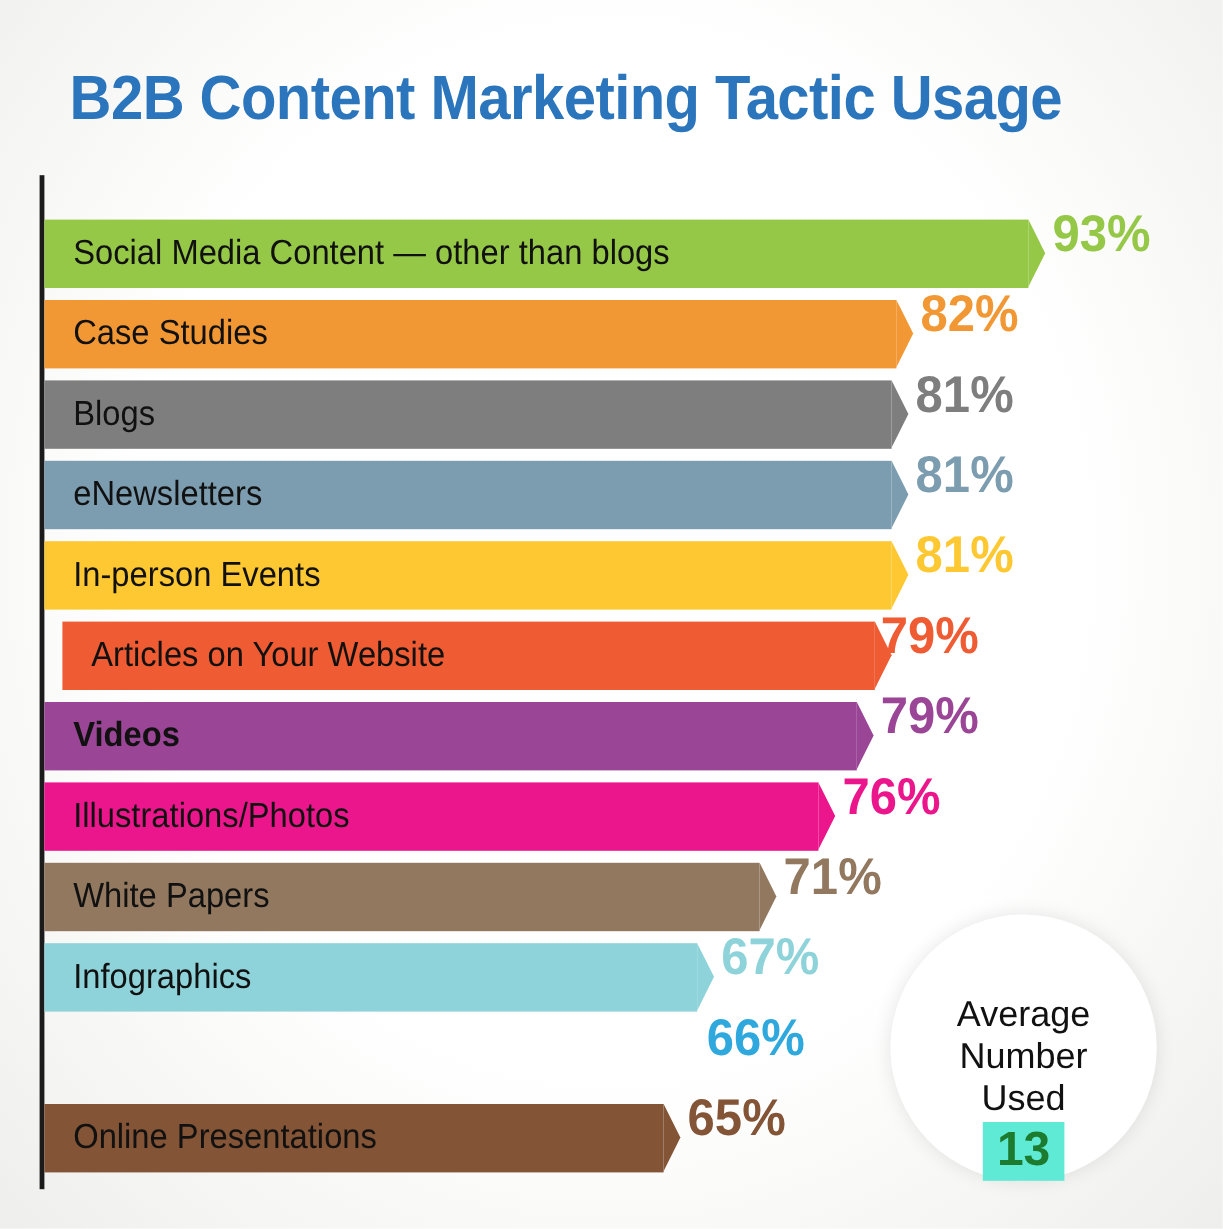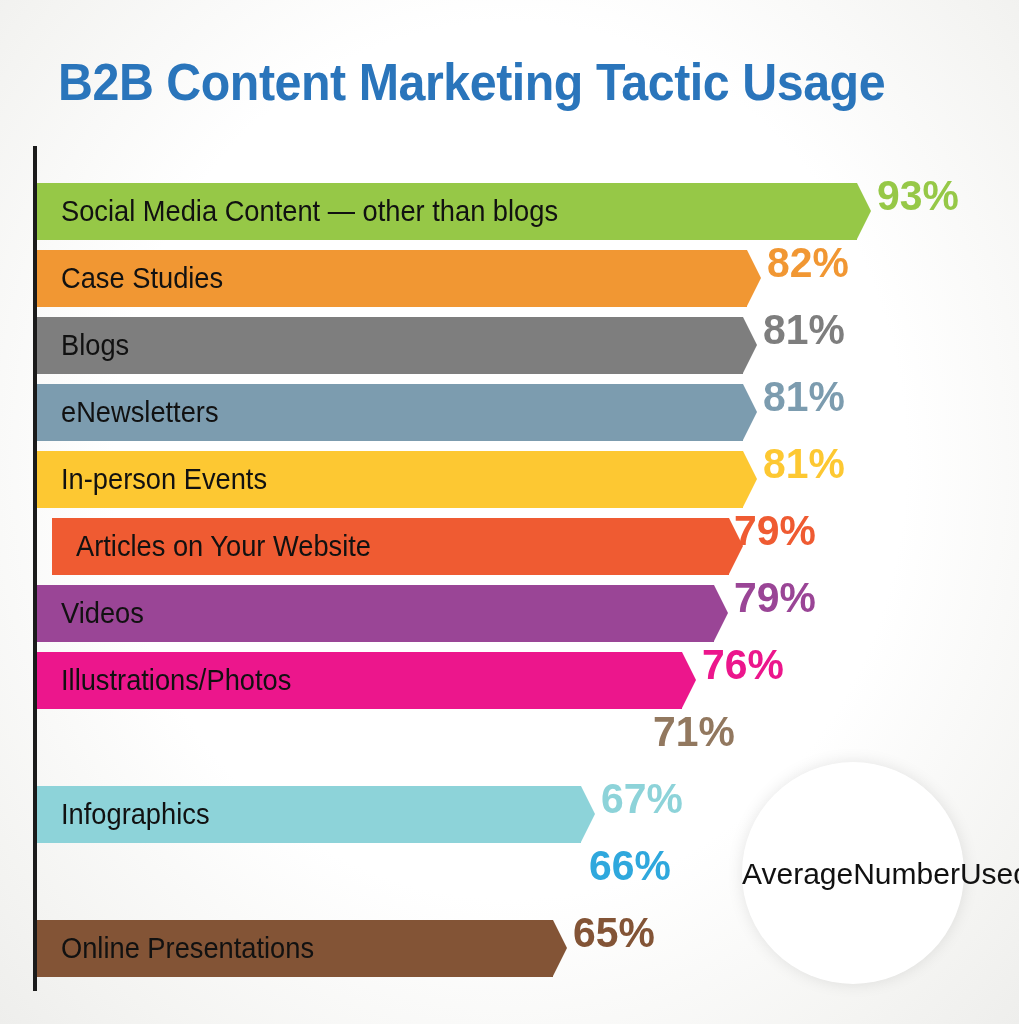--- a/index.html
+++ b/index.html
@@ -128,23 +128,23 @@
   .avg-badge {
     position: absolute;
     left: 742px;
     top: 762px;
     width: 222px;
     height: 222px;
     border-radius: 50%;
     background: #ffffff;
     box-shadow: 0 0 16px rgba(0,0,0,0.10);
     display: flex;
-    flex-direction: row;
+    flex-direction: column;
     align-items: center;
-    justify-content: space-between;
+    justify-content: flex-end;
   }
   .avg-line {
     font-family: "Liberation Sans", sans-serif;
     font-size: 30px;
     line-height: 35px;
     color: #111111;
     text-align: center;
   }
   .avg-number-wrap {
     margin-top: 2px;
@@ -211,36 +211,41 @@
         </div>
         <div class="bar-row">
           <div class="bar-shape" style="width: 677px; margin-left: 15px;">
             <div class="bar-body" style="background: rgb(239, 91, 50);"></div>
             <div class="bar-point" style="border-left-color: rgb(239, 91, 50);"></div>
             <div class="bar-label">Articles on Your Website</div>
           </div>
           <div class="bar-value" style="color: rgb(239, 91, 50); left: 697px;">79%</div>
         </div>
         <div class="bar-row">
-          <div class="bar-shape" style="width: 677px;">
+          <div class="bar-shape" style="width: 677px; font-weight: bold;">
             <div class="bar-body" style="background: rgb(154, 69, 150);"></div>
             <div class="bar-point" style="border-left-color: rgb(154, 69, 150);"></div>
             <div class="bar-label">Videos</div>
           </div>
           <div class="bar-value" style="color: rgb(154, 69, 150); left: 697px;">79%</div>
         </div>
         <div class="bar-row">
           <div class="bar-shape" style="width: 645px; text-align: center;">
             <div class="bar-body" style="background: rgb(236, 22, 140);"></div>
             <div class="bar-point" style="border-left-color: rgb(236, 22, 140);"></div>
             <div class="bar-label">Illustrations/Photos</div>
           </div>
           <div class="bar-value" style="color: rgb(236, 22, 140); left: 665px;">76%</div>
         </div>
         <div class="bar-row">
+          <div class="bar-shape" style="width: 596px;">
+            <div class="bar-body" style="background: rgb(146, 120, 95);"></div>
+            <div class="bar-point" style="border-left-color: rgb(146, 120, 95);"></div>
+            <div class="bar-label">White Papers</div>
+          </div>
           <div class="bar-value" style="color: rgb(146, 120, 95); left: 616px;">71%</div>
         </div>
         <div class="bar-row">
           <div class="bar-shape" style="width: 544px;">
             <div class="bar-body" style="background: rgb(141, 211, 217);"></div>
             <div class="bar-point" style="border-left-color: rgb(141, 211, 217);"></div>
             <div class="bar-label">Infographics</div>
           </div>
           <div class="bar-value" style="color: rgb(141, 211, 217); left: 564px;">67%</div>
         </div>

